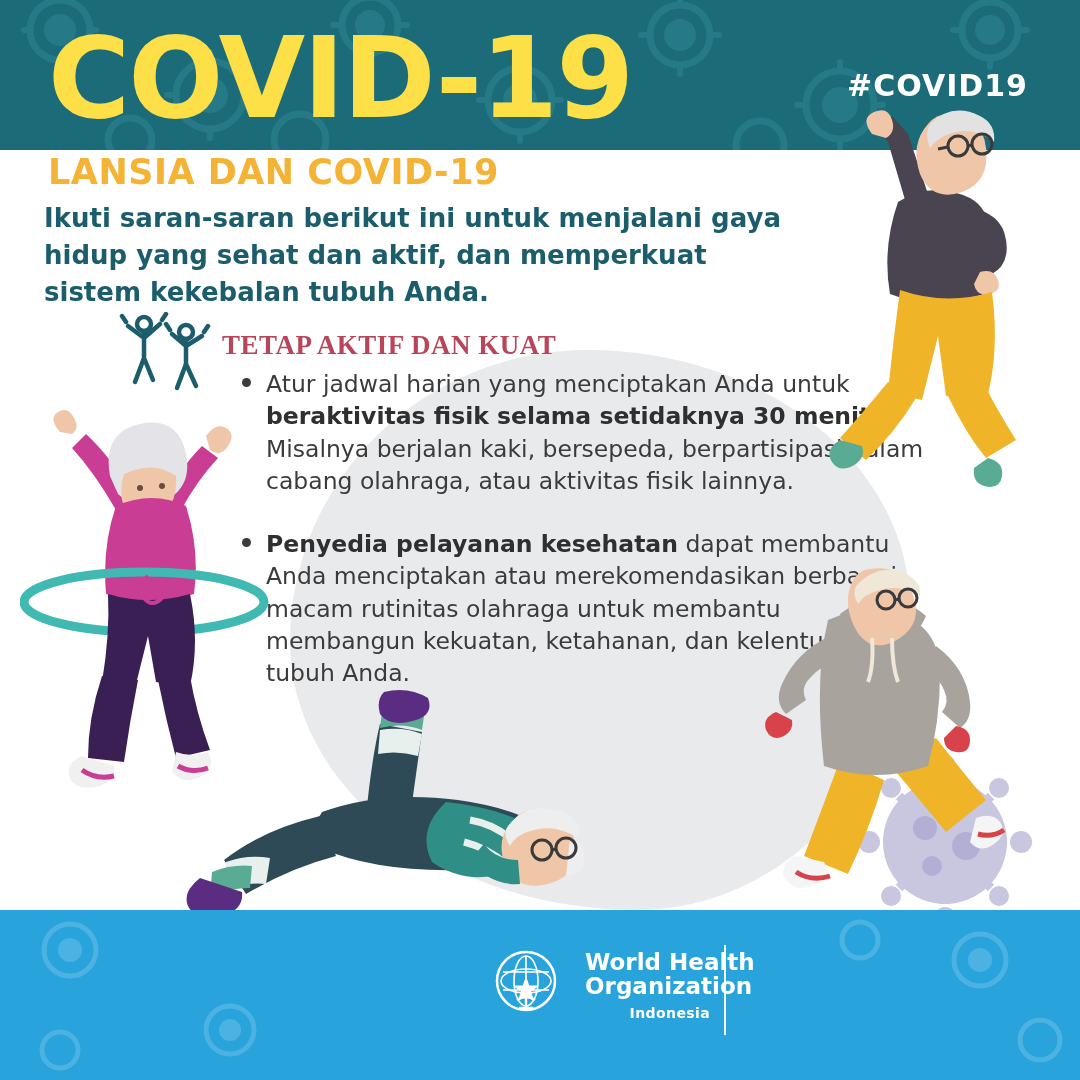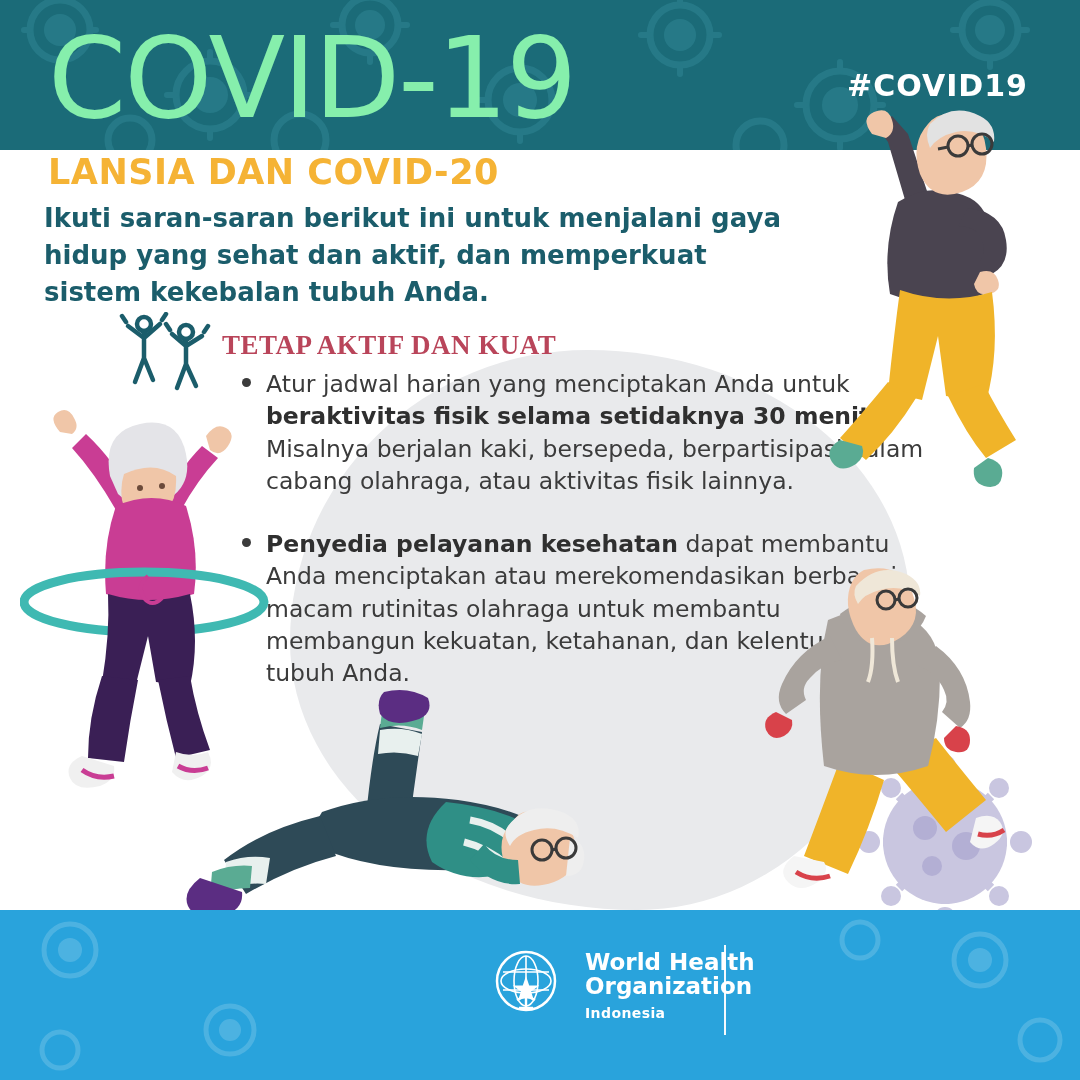--- a/index.html
+++ b/index.html
@@ -41,21 +41,21 @@
   .bottom-band {
     position: absolute; left: 0; top: 910px; width: 1080px; height: 170px;
     background: #29a3dc;
     overflow: hidden;
   }
   .bottom-virus { position: absolute; inset: 0; opacity: .16; }
 
   
   .covid-title {
     position: absolute; left: 48px; top: 22px;
-    font-size: 112px; font-weight: normal; color: #86efac;
+    font-size: 112px; font-weight: bold; color: #fde047;
     letter-spacing: -2px; line-height: 1;
     font-family: "DejaVu Sans", sans-serif;
   }
   .hashtag {
     position: absolute; right: 52px; top: 68px;
     font-size: 30px; font-weight: bold; color: #ffffff;
     letter-spacing: 1px;
     font-family: "DejaVu Sans", sans-serif;
   }
   .subtitle {
@@ -103,21 +103,21 @@
     display: flex; align-items: flex-start; gap: 28px;
   }
   .who-text {
     color: #fff; font-weight: bold; line-height: 1.05;
     font-family: "DejaVu Sans", sans-serif;
   }
   .who-text .l1 { font-size: 23px; display: block; }
   .who-text .l2 { font-size: 23px; display: block; }
   .who-country {
     display: block; font-size: 14px; font-weight: bold;
-    margin-top: 8px; letter-spacing: .4px;
+    text-align: center; margin-top: 8px; letter-spacing: .4px;
   }
   .divider {
     position: absolute; left: 724px; top: 945px;
     width: 2px; height: 90px; background: #ffffff; opacity: .95;
   }
   .site-url {
     position: absolute; left: 756px; top: 985px;
     color: #ffffff; font-size: 22px; font-weight: bold;
     font-family: "DejaVu Sans", sans-serif;
   }
@@ -163,21 +163,21 @@
       </g>
     </svg>
     <div class="covid-title">COVID-19</div>
     <div class="hashtag">#COVID19</div>
   </div>
 
   <div class="body-area">
     <div class="grey-blob"></div>
   </div>
 
-  <div class="subtitle">LANSIA DAN COVID-20</div>
+  <div class="subtitle">LANSIA DAN COVID-19</div>
   <div class="lede">Ikuti saran-saran berikut ini untuk menjalani gaya hidup yang sehat dan aktif, dan memperkuat sistem kekebalan tubuh Anda.</div>
 
   <svg class="illus" style="left:118px; top:312px; width:96px; height:86px;" viewBox="0 0 96 86">
     <g stroke="#1b5d6b" stroke-width="4.5" fill="none" stroke-linecap="round" stroke-linejoin="round">
       <circle cx="26" cy="12" r="7"></circle>
       <path d="M26 19 L26 46 M26 46 L17 70 M26 46 L35 68 M26 26 L10 14 M26 26 L42 12"></path>
       <circle cx="68" cy="20" r="7"></circle>
       <path d="M68 27 L68 52 M68 52 L59 76 M68 52 L78 74 M68 34 L54 22 M68 34 L84 24"></path>
       <path d="M8 10 L4 4 M44 8 L48 2 M52 18 L48 12 M86 20 L90 14"></path>
     </g>

